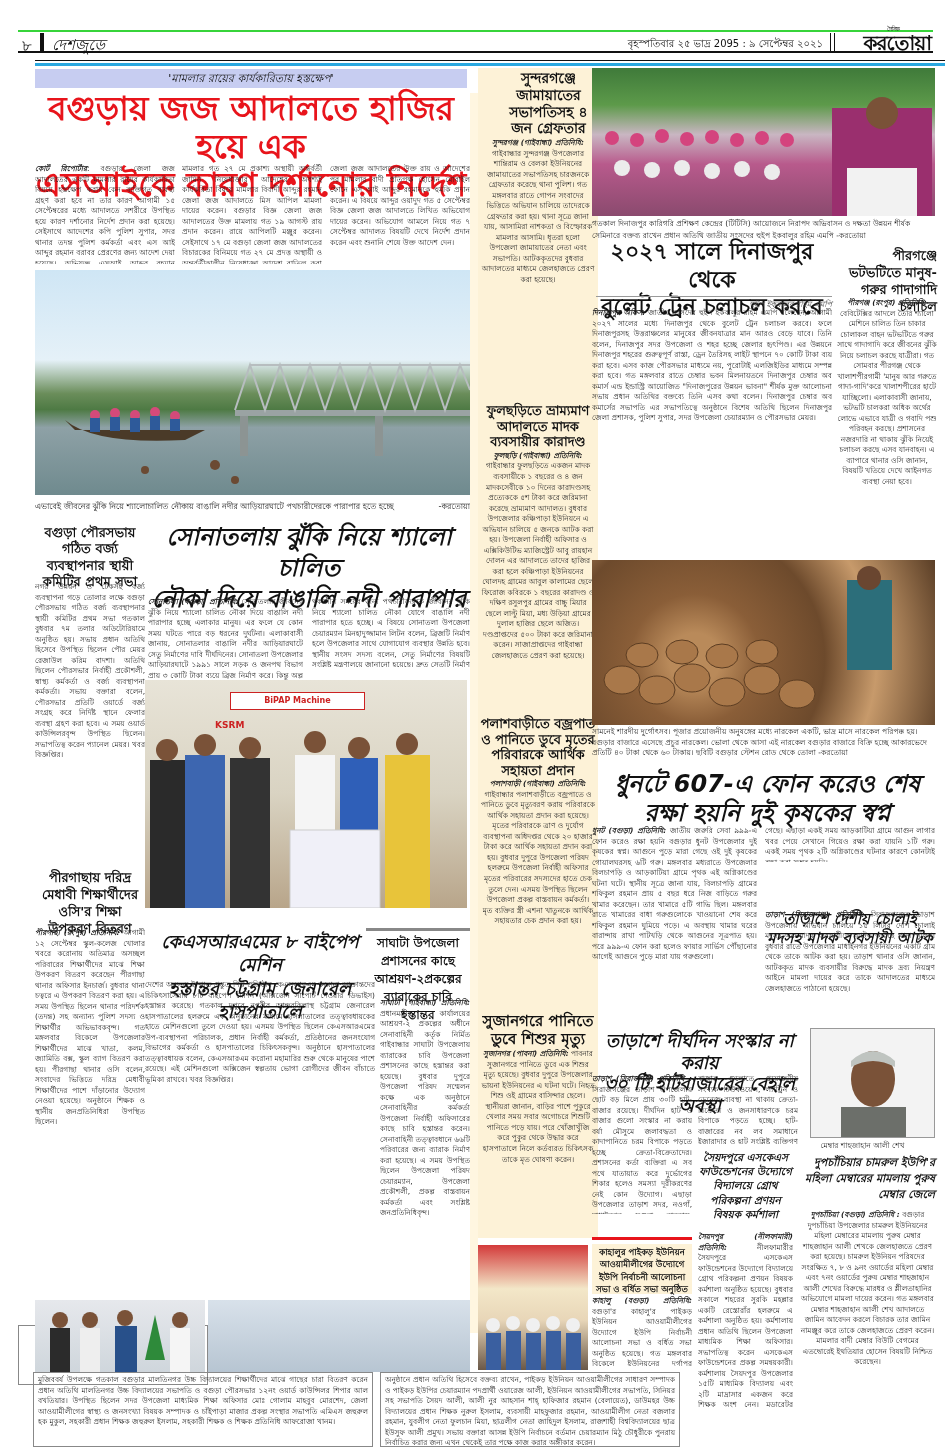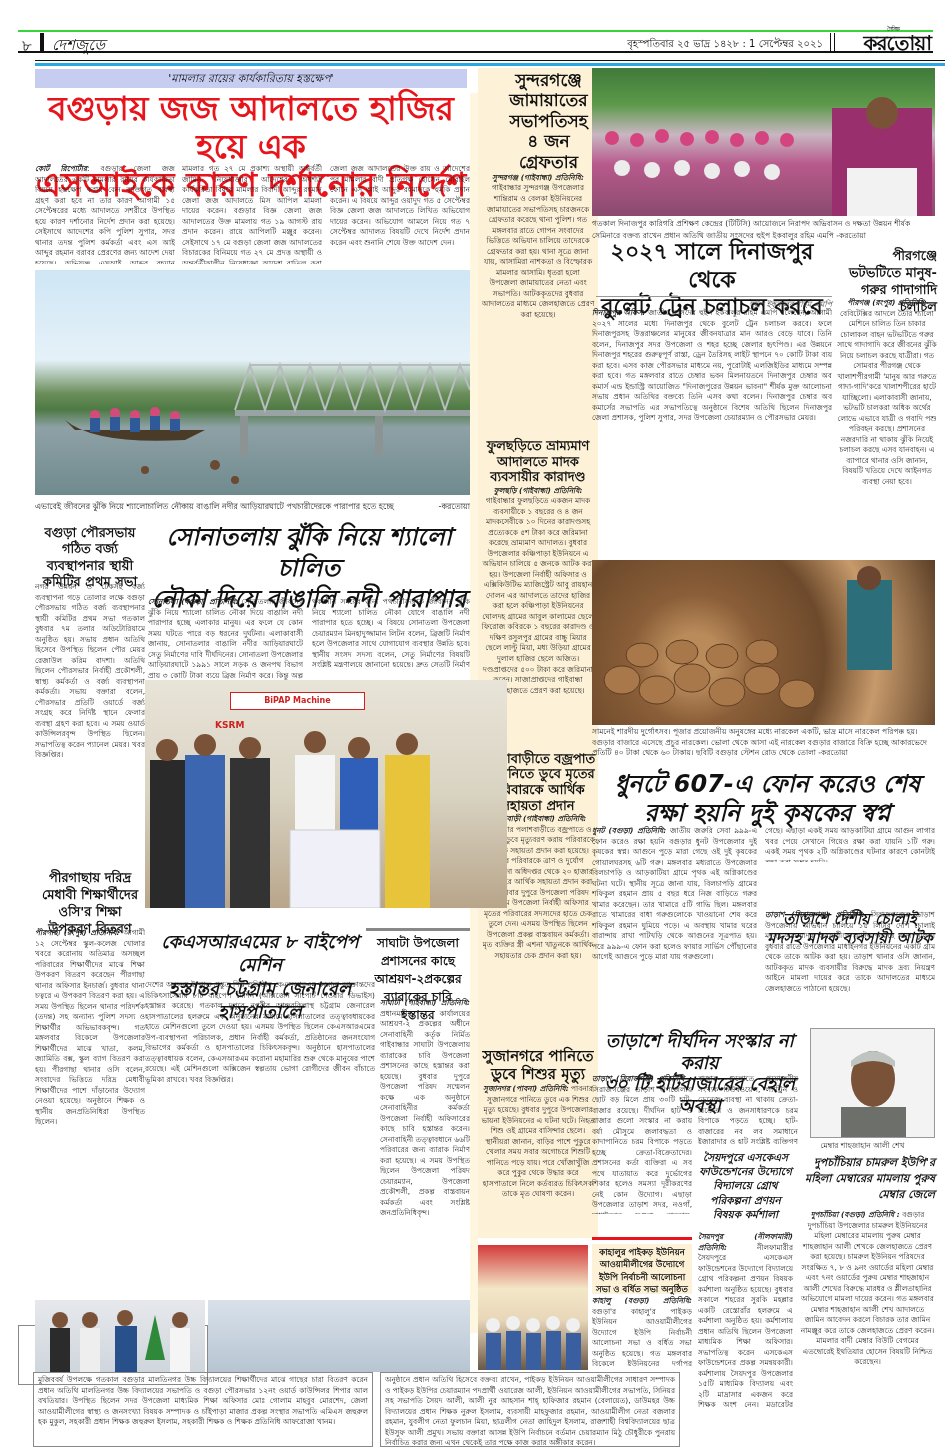--- a/index.html
+++ b/index.html
@@ -29,21 +29,21 @@
   .grayrule { height: 3px; background: #888; }
   .side-stripe { left: 470px; top: 93px; width: 8px; height: 1240px; background: #fff6e0; }
 </style>
 </head>
 <body>
 
 <div class="abs masthead">
   <span class="abs mh-page">৮</span>
   <span class="abs mh-bar"></span>
   <span class="abs mh-sec">দেশজুড়ে</span>
-  <span class="abs mh-date">বৃহস্পতিবার ২৫ ভাদ্র ১৪২৮ : 1 সেপ্টেম্বর ২০২১</span>
+  <span class="abs mh-date">বৃহস্পতিবার ২৫ ভাদ্র 2095 : ৯ সেপ্টেম্বর ২০২১</span>
   <span class="abs mh-sep"></span>
   <span class="abs mh-logo"><small>দৈনিক</small><span>করতোয়া</span></span>
 </div>
 <div class="abs rule-black"></div>
 <div class="abs rule-blue"></div>
 
 <div class="abs kicker">'মামলার রায়ের কার্যকারিতায় হস্তক্ষেপ'</div>
 <div class="abs hl-red" style="left:35px;top:90px;width:432px;font-size:33px;">
   <div>বগুড়ায় জজ আদালতে হাজির হয়ে এক</div>
   <div>এসআইকে কারণ দর্শানোর নির্দেশ</div>
@@ -82,21 +82,21 @@
         <circle cx="200" cy="210" r="4"></circle>
       </g>
   </svg>
 </div>
 <div class="abs caption" style="left:35px;top:500px;width:380px;">এভাবেই জীবনের ঝুঁকি নিয়ে শ্যালোচালিত নৌকায় বাঙালি নদীর আড়িয়ারঘাটে পথচারীদেরকে পারাপার হতে হচ্ছে</div>
 <div class="abs credit" style="left:415px;top:500px;width:55px;">-করতোয়া</div>
 
 <div class="abs side-stripe"></div>
 
 <div class="abs beige" style="left:478px;top:68px;width:120px;height:1170px;">
-  <div class="hl" style="font-size:17px;padding:2px 2px 0;margin-left:21px;">সুন্দরগঞ্জে জামায়াতের সভাপতিসহ ৪ জন গ্রেফতার</div>
+  <div class="hl" style="font-size:14px;padding:2px 2px 0;margin-left:21px;">সুন্দরগঞ্জে জামায়াতের সভাপতিসহ ৪ জন গ্রেফতার</div>
   <div class="txt" style="text-align:center;padding:1px 3px;height:262px;overflow:hidden;"><b>সুন্দরগঞ্জ (গাইবান্ধা) প্রতিনিধি:</b> <span>গাইবান্ধার সুন্দরগঞ্জ উপজেলার শান্তিরাম ও বেলকা ইউনিয়নের জামায়াতের সভাপতিসহ চারজনকে গ্রেফতার করেছে থানা পুলিশ। গত মঙ্গলবার রাতে গোপন সংবাদের ভিত্তিতে অভিযান চালিয়ে তাদেরকে গ্রেফতার করা হয়। থানা সূত্রে জানা যায়, আসামিরা নাশকতা ও বিস্ফোরক মামলার আসামি। ধৃতরা হলো উপজেলা জামায়াতের নেতা এবং সভাপতি। আটককৃতদের বুধবার আদালতের মাধ্যমে জেলহাজতে প্রেরণ করা হয়েছে।</span></div>
   <div class="hl" style="font-size:13px;padding:4px 2px 0;">ফুলছড়িতে ভ্রাম্যমাণ আদালতে মাদক ব্যবসায়ীর কারাদণ্ড</div>
   <div class="txt" style="text-align:center;padding:1px 3px;height:262px;overflow:hidden;"><b>ফুলছড়ি (গাইবান্ধা) প্রতিনিধি:</b> <span>গাইবান্ধার ফুলছড়িতে একজন মাদক ব্যবসায়ীকে ১ বছরের ও ৪ জন মাদকসেবীকে ১০ দিনের কারাদণ্ডসহ প্রত্যেককে ৫শ টাকা করে জরিমানা করেছে ভ্রাম্যমাণ আদালত। বুধবার উপজেলার কঞ্চিপাড়া ইউনিয়নে এ অভিযান চালিয়ে ৫ জনকে আটক করা হয়। উপজেলা নির্বাহী অফিসার ও এক্সিকিউটিভ ম্যাজিস্ট্রেট আবু রায়হান দোলন এর আদালতে তাদের হাজির করা হলে কঞ্চিপাড়া ইউনিয়নের ঘোলদহ গ্রামের আবুল কালামের ছেলে ফিরোজ কবিরকে ১ বছরের কারাদণ্ড ও দক্ষিণ রসুলপুর গ্রামের বাচ্চু মিয়ার ছেলে লাল্টু মিয়া, মধ্য উড়িয়া গ্রামের দুলাল হাজির ছেলে অজিত। দণ্ডপ্রাপ্তদের ৫০০ টাকা করে জরিমানা করেন। সাজাপ্রাপ্তদের গাইবান্ধা জেলহাজতে প্রেরণ করা হয়েছে।</span></div>
   <div class="hl" style="font-size:13px;padding:4px 2px 0;">পলাশবাড়ীতে বজ্রপাত ও পানিতে ডুবে মৃতের পরিবারকে আর্থিক সহায়তা প্রদান</div>
   <div class="txt" style="text-align:center;padding:1px 3px;height:230px;overflow:hidden;"><b>পলাশবাড়ী (গাইবান্ধা) প্রতিনিধি:</b> <span>গাইবান্ধার পলাশবাড়ীতে বজ্রপাতে ও পানিতে ডুবে মৃত্যুবরণ করায় পরিবারকে আর্থিক সহায়তা প্রদান করা হয়েছে। মৃতের পরিবারকে ত্রাণ ও দুর্যোগ ব্যবস্থাপনা অধিদপ্তর থেকে ২০ হাজার টাকা করে আর্থিক সহায়তা প্রদান করা হয়। বুধবার দুপুরে উপজেলা পরিষদ হলরুমে উপজেলা নির্বাহী অফিসার মৃতের পরিবারের সদস্যদের হাতে চেক তুলে দেন। এসময় উপস্থিত ছিলেন উপজেলা প্রকল্প বাস্তবায়ন কর্মকর্তা। মৃত ব্যক্তির স্ত্রী এশনা খাতুনকে আর্থিক সহায়তার চেক প্রদান করা হয়।</span></div>
   <div class="hl" style="font-size:15px;padding:4px 2px 0;">সুজানগরে পানিতে ডুবে শিশুর মৃত্যু</div>
   <div class="txt" style="text-align:center;padding:1px 3px;height:160px;overflow:hidden;"><b>সুজানগর (পাবনা) প্রতিনিধি:</b> <span>পাবনার সুজানগরে পানিতে ডুবে এক শিশুর মৃত্যু হয়েছে। বুধবার দুপুরে উপজেলার ভায়না ইউনিয়নের এ ঘটনা ঘটে। নিহত শিশু ওই গ্রামের বাসিন্দার ছেলে। স্থানীয়রা জানান, বাড়ির পাশে পুকুরে খেলার সময় সবার অগোচরে শিশুটি পানিতে পড়ে যায়। পরে খোঁজাখুঁজি করে পুকুর থেকে উদ্ধার করে হাসপাতালে নিলে কর্তব্যরত চিকিৎসক তাকে মৃত ঘোষণা করেন।</span></div>
 </div>
 
 <div class="abs photo" style="left:592px;top:68px;width:343px;height:148px;background:linear-gradient(180deg,#3f7a3a 0%,#5d9a4a 25%,#c9b6c2 45%,#b85a8c 65%,#8a4a6e 100%);">
@@ -191,21 +191,21 @@
 <div class="abs hl" style="left:35px;top:525px;width:110px;font-size:13px;line-height:1.25;">বগুড়া পৌরসভায় গঠিত বর্জ্য ব্যবস্থাপনার স্থায়ী কমিটির প্রথম সভা</div>
 <div class="abs txt" style="left:35px;top:582px;width:110px;height:270px;overflow:hidden;">নগর উন্নয়ন ও টেকসই বর্জ্য ব্যবস্থাপনা গড়ে তোলার লক্ষে বগুড়া পৌরসভায় গঠিত বর্জ্য ব্যবস্থাপনার স্থায়ী কমিটির প্রথম সভা গতকাল বুধবার ৭ম তলার অডিটোরিয়ামে অনুষ্ঠিত হয়। সভায় প্রধান অতিথি হিসেবে উপস্থিত ছিলেন পৌর মেয়র রেজাউল করিম বাদশা। অতিথি ছিলেন পৌরসভার নির্বাহী প্রকৌশলী, স্বাস্থ্য কর্মকর্তা ও বর্জ্য ব্যবস্থাপনা কর্মকর্তা। সভায় বক্তারা বলেন, পৌরসভার প্রতিটি ওয়ার্ডে বর্জ্য সংগ্রহ করে নির্দিষ্ট স্থানে ফেলার ব্যবস্থা গ্রহণ করা হবে। এ সময় ওয়ার্ড কাউন্সিলরবৃন্দ উপস্থিত ছিলেন। সভাপতিত্ব করেন প্যানেল মেয়র। খবর বিজ্ঞপ্তির।</div>
 
 <div class="abs hl" style="left:148px;top:522px;width:322px;font-size:24px;font-style:italic;line-height:1.3;">
   <div>সোনাতলায় ঝুঁকি নিয়ে শ্যালো চালিত</div>
   <div>নৌকা দিয়ে বাঙালি নদী পারাপার</div>
 </div>
 <div class="abs txt" style="left:148px;top:597px;width:155px;height:250px;overflow:hidden;"><b>সোনাতলা (বগুড়া) প্রতিনিধি:</b> <span>সোনাতলায় জীবনের ঝুঁকি নিয়ে শ্যালো চালিত নৌকা দিয়ে বাঙালি নদী পারাপার হচ্ছে এলাকার মানুষ। এর ফলে যে কোন সময় ঘটতে পারে বড় ধরনের দুর্ঘটনা। এলাকাবাসী জানায়, সোনাতলার বাঙালি নদীর আড়িয়ারঘাটে সেতু নির্মাণের দাবি দীর্ঘদিনের। সোনাতলা উপজেলার আড়িয়ারঘাটে ১৯৯১ সালে সড়ক ও জনপথ বিভাগ প্রায় ৩ কোটি টাকা ব্যয়ে ব্রিজ নির্মাণ করে। কিন্তু অল্প দিনের মধ্যে ব্রিজটি ভেঙে যায়। এরপর থেকে এলাকাবাসী নৌকা দিয়ে পারাপার হয়ে আসছে।</span></div>
 <div class="abs txt" style="left:312px;top:597px;width:158px;height:70px;overflow:hidden;">থকালীন সময়ের জন্য পথচারীদেরকে জীবনের ঝুঁকি নিয়ে শ্যালো চালিত নৌকা যোগে বাঙালি নদী পারাপার হতে হচ্ছে। এ বিষয়ে সোনাতলা উপজেলা চেয়ারম্যান মিনহাদুজ্জামান লিটন বলেন, ব্রিজটি নির্মাণ হলে উপজেলার সাথে যোগাযোগ ব্যবস্থার উন্নতি হবে। স্থানীয় সংসদ সদস্য বলেন, সেতু নির্মাণের বিষয়টি সংশ্লিষ্ট মন্ত্রণালয়ে জানানো হয়েছে। দ্রুত সেতুটি নির্মাণ করা হবে বলে তিনি আশা প্রকাশ করেন।</div>
 
-<div class="abs photo" style="left:145px;top:680px;width:362px;height:228px;background:linear-gradient(180deg,#e8e4d8 0%,#d9d3c2 50%,#b8a58a 100%);">
+<div class="abs photo" style="left:145px;top:680px;width:322px;height:228px;background:linear-gradient(180deg,#e8e4d8 0%,#d9d3c2 50%,#b8a58a 100%);">
   <div class="abs" style="left:85px;top:12px;width:135px;height:18px;background:#fff;border:1px solid #c22;font-size:8px;color:#c22;text-align:center;line-height:16px;font-weight:bold;">BiPAP Machine</div>
   <div class="abs" style="left:70px;top:40px;font-size:9px;color:#c22;font-weight:bold;">KSRM</div>
   <svg width="322" height="228">
     <g>
         <rect x="5" y="80" width="35" height="148" fill="#2a2a2a"></rect>
         <circle cx="22" cy="70" r="11" fill="#7a5238"></circle>
     <rect x="40" y="75" width="40" height="153" fill="#3d66b0"></rect>
         <circle cx="60" cy="65" r="11" fill="#7a5238"></circle>
     <rect x="85" y="78" width="40" height="150" fill="#333"></rect>
         <circle cx="105" cy="68" r="11" fill="#7a5238"></circle>

